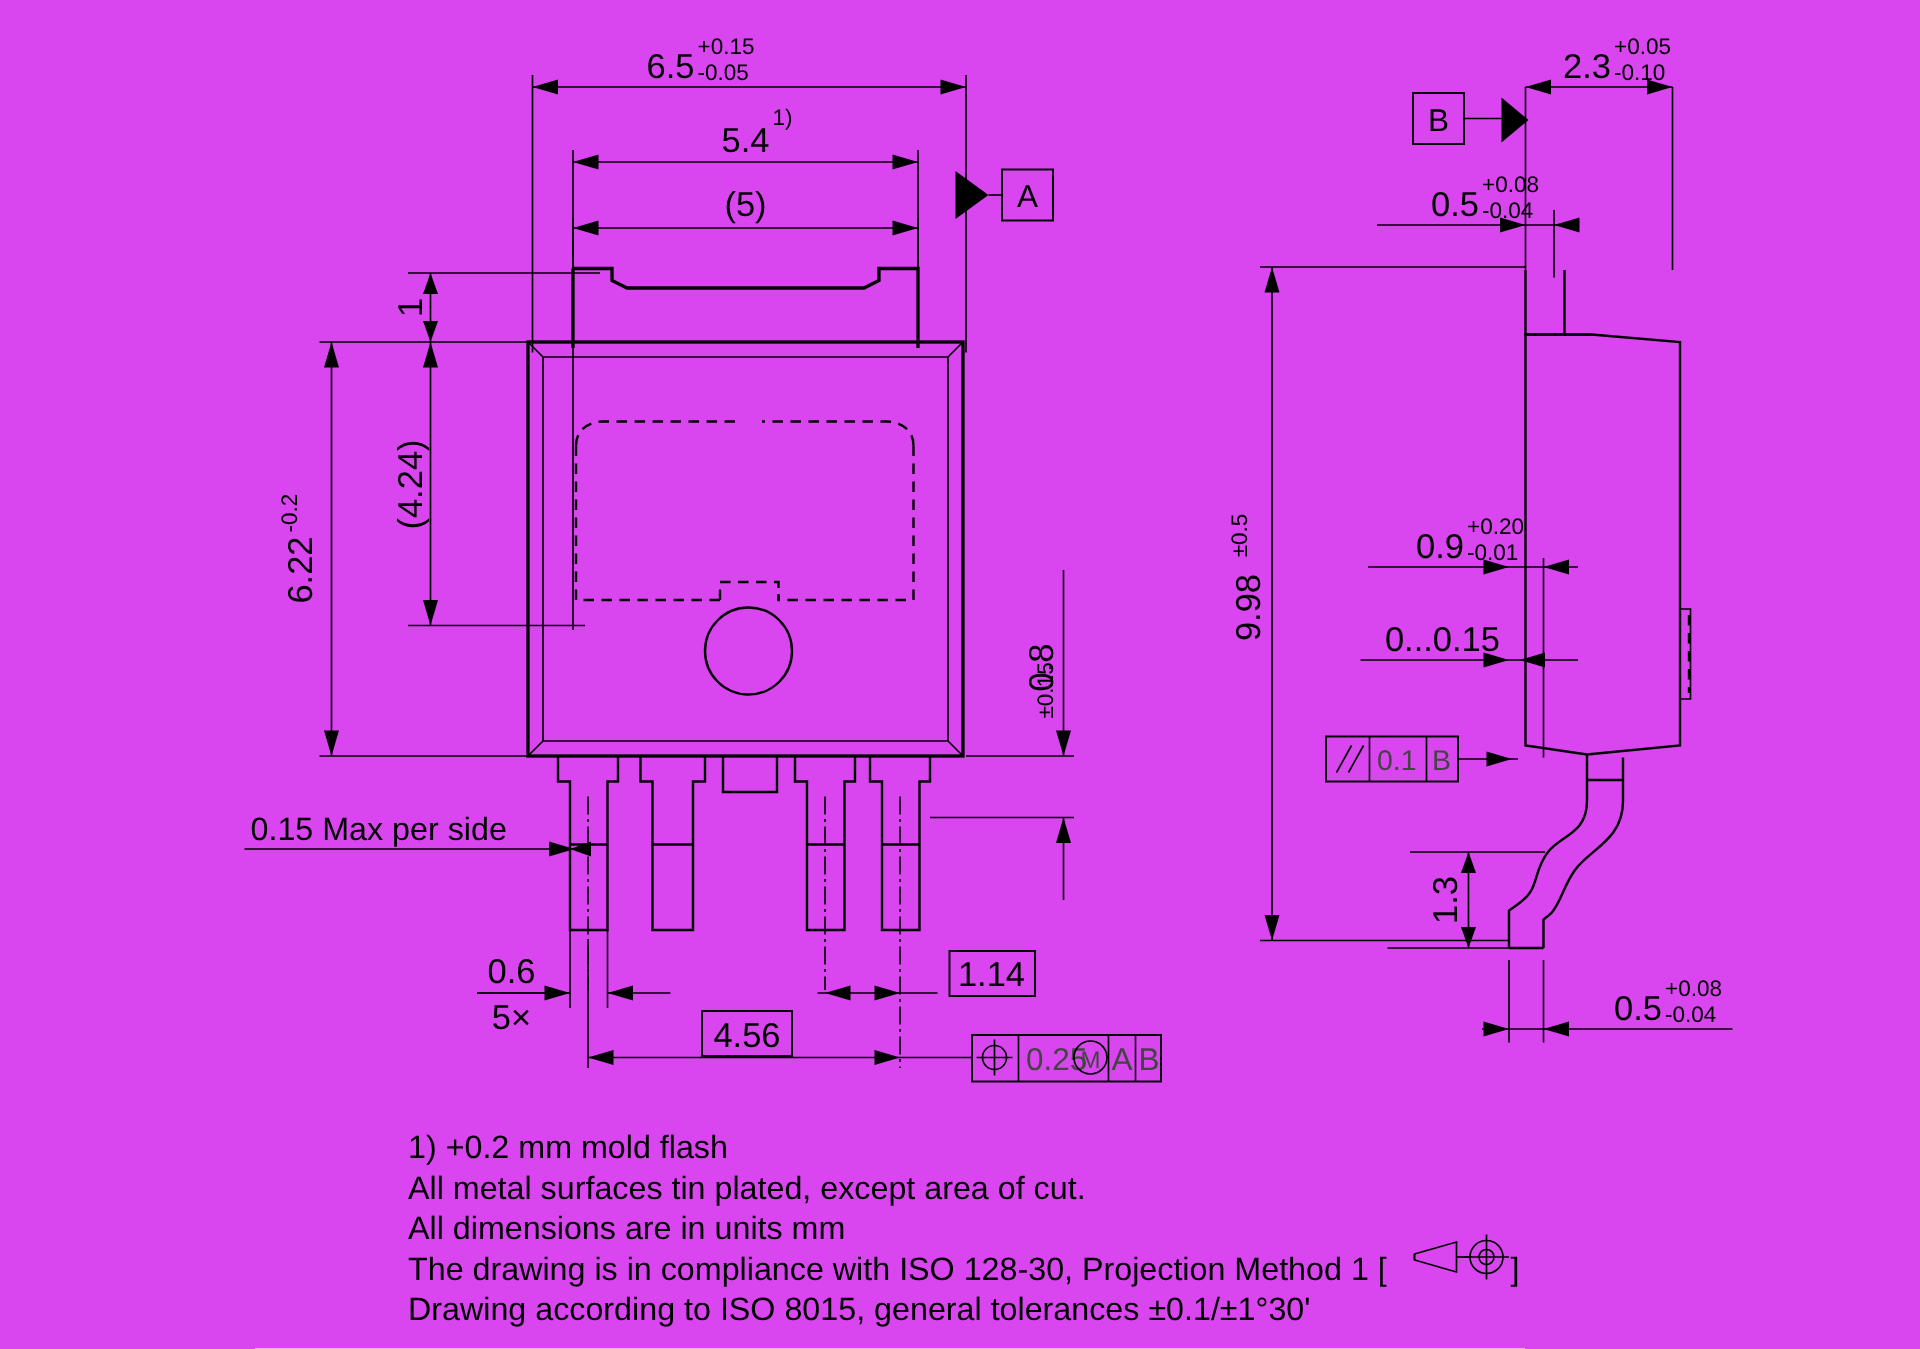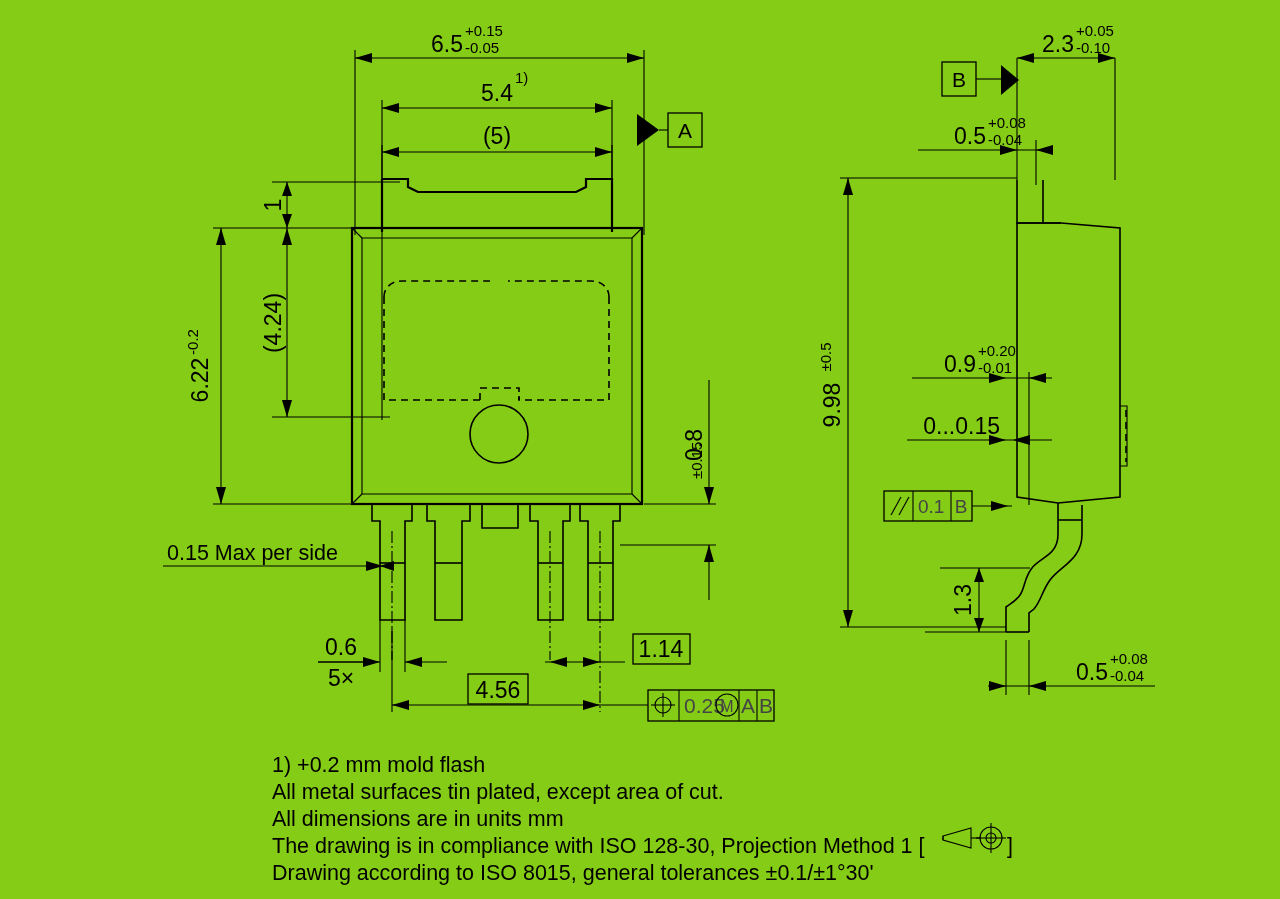--- a/index.html
+++ b/index.html
@@ -1,18 +1,18 @@
 <!DOCTYPE html>
 <html><head>
 <meta charset="utf-8">
 <style>
   html,body{margin:0;padding:0;background:#ffffff;}
   body{width:1280px;height:899px;overflow:hidden;
        font-family:"Liberation Sans",sans-serif;color:#000;}
-  #sheet{position:relative;width:1280px;height:899px;background:#84cc16;}
+  #sheet{position:relative;width:1280px;height:899px;background:#d946ef;}
   svg{display:block;}
   .ln{stroke:#000;fill:none;}
   .thin{stroke-width:1.1;}
   .thick{stroke-width:2.2;}
   .med{stroke-width:1.6;}
   .dash{stroke-dasharray:7 5;}
   .center{stroke-dasharray:12 3 2 3;}
   .fillblk{fill:#000;stroke:none;}
   .box{fill:none;stroke:#000;stroke-width:1.3;}
   text{font-family:"Liberation Sans",sans-serif;fill:#000;}

